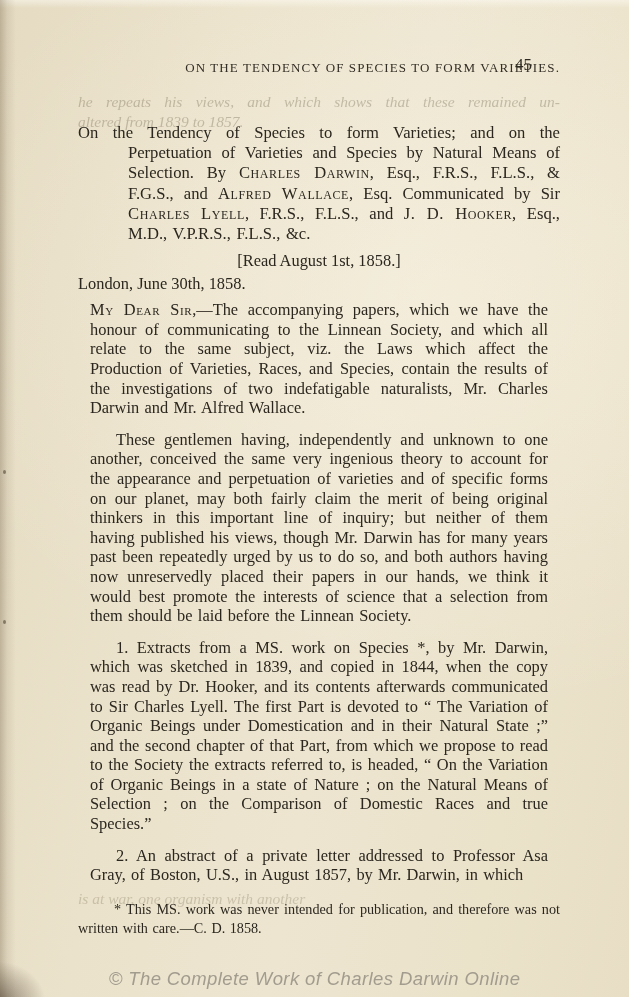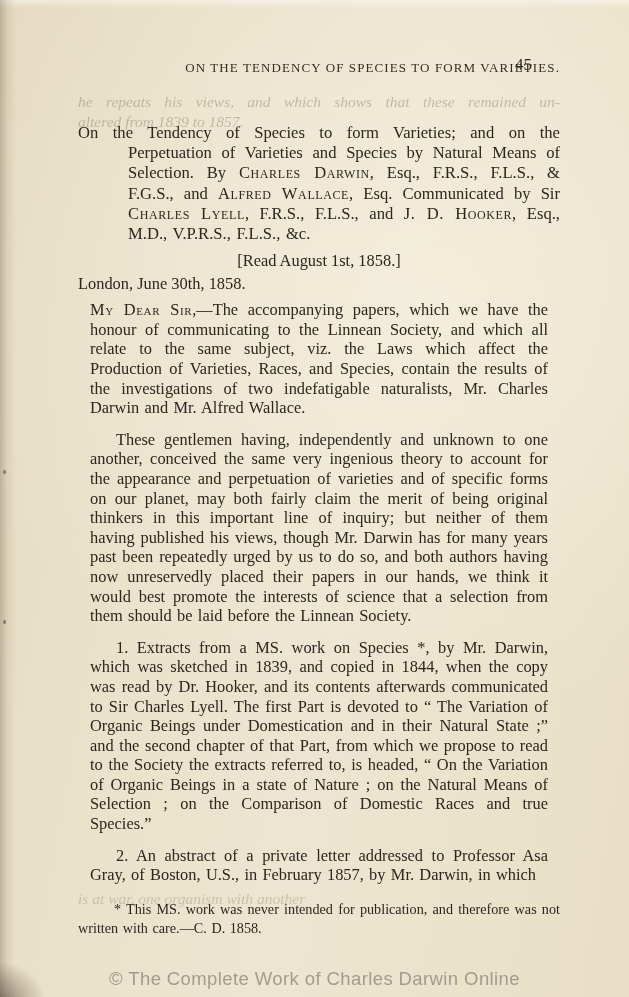--- a/index.html
+++ b/index.html
@@ -92,20 +92,21 @@
     text-indent: 36px;
     word-spacing: 1px;
   }
 
   .watermark {
     position: absolute; left: 0; right: 0; bottom: 7px;
     text-align: center;
     font-family: "Liberation Sans", sans-serif;
     font-size: 18.5px; letter-spacing: 0.4px;
     color: #a29c8f;
+    font-style: italic;
   }
 </style>
 </head>
 <body>
 
 <div class="page">
 
   <div class="edge-top"></div>
   <div class="edge-left"></div>
   <div class="corner-shadow"></div>
@@ -126,21 +127,21 @@
     <p class="doc-title"><span>On the Tendency of Species to form Varieties; and on the Perpetuation of Varieties and Species by Natural Means of Selection.  By </span><span class="sc">Charles Darwin</span><span>, Esq., F.R.S., F.L.S., &amp; F.G.S., and </span><span class="sc">Alfred Wallace</span><span>, Esq.  Communicated by Sir </span><span class="sc">Charles Lyell</span><span>, F.R.S., F.L.S., and </span><span class="sc">J. D. Hooker</span><span>, Esq., M.D., V.P.R.S., F.L.S., &amp;c.</span></p>
 
     <p class="read-line">[Read August 1st, 1858.]</p>
 
     <p class="dateline">London, June 30th, 1858.</p>
 
     <div class="letter">
       <p class="first"><span class="sc">My Dear Sir</span><span>,—The accompanying papers, which we have the honour of communicating to the Linnean Society, and which all relate to the same subject, viz. the Laws which affect the Production of Varieties, Races, and Species, contain the results of the investigations of two indefatigable naturalists, Mr. Charles Darwin and Mr. Alfred Wallace.</span></p>
       <p class="indent">These gentlemen having, independently and unknown to one another, conceived the same very ingenious theory to account for the appearance and perpetuation of varieties and of specific forms on our planet, may both fairly claim the merit of being original thinkers in this important line of inquiry; but neither of them having published his views, though Mr. Darwin has for many years past been repeatedly urged by us to do so, and both authors having now unreservedly placed their papers in our hands, we think it would best promote the interests of science that a selection from them should be laid before the Linnean Society.</p>
       <p class="indent">1. Extracts from a MS. work on Species *, by Mr. Darwin, which was sketched in 1839, and copied in 1844, when the copy was read by Dr. Hooker, and its contents afterwards communicated to Sir Charles Lyell.  The first Part is devoted to “ The Variation of Organic Beings under Domestication and in their Natural State ;” and the second chapter of that Part, from which we propose to read to the Society the extracts referred to, is headed, “ On the Variation of Organic Beings in a state of Nature ; on the Natural Means of Selection ; on the Comparison of Domestic Races and true Species.”</p>
-      <p class="indent">2. An abstract of a private letter addressed to Professor Asa Gray, of Boston, U.S., in February 1857, by Mr. Darwin, in which</p>
+      <p class="indent">2. An abstract of a private letter addressed to Professor Asa Gray, of Boston, U.S., in August 1857, by Mr. Darwin, in which</p>
     </div>
 
     <p class="footnote">* This MS. work was never intended for publication, and therefore was not written with care.—C. D. 1858.</p>
 
   </div>
 
   <div class="watermark">© The Complete Work of Charles Darwin Online</div>
 
 </div>
 

